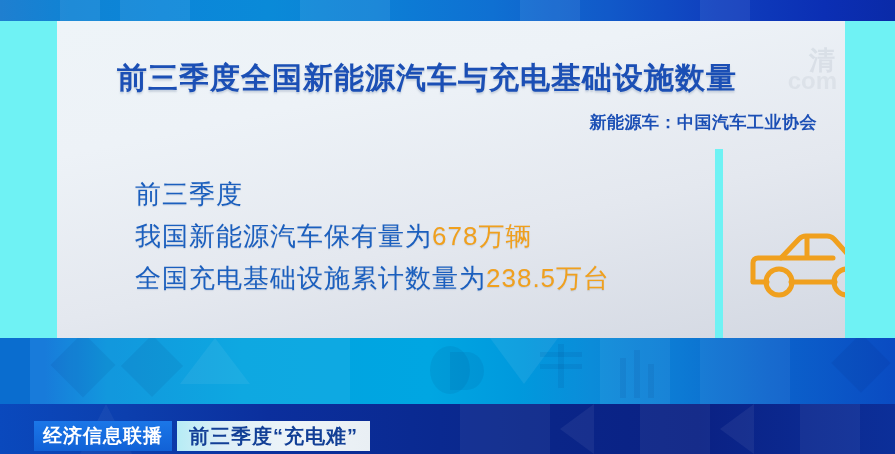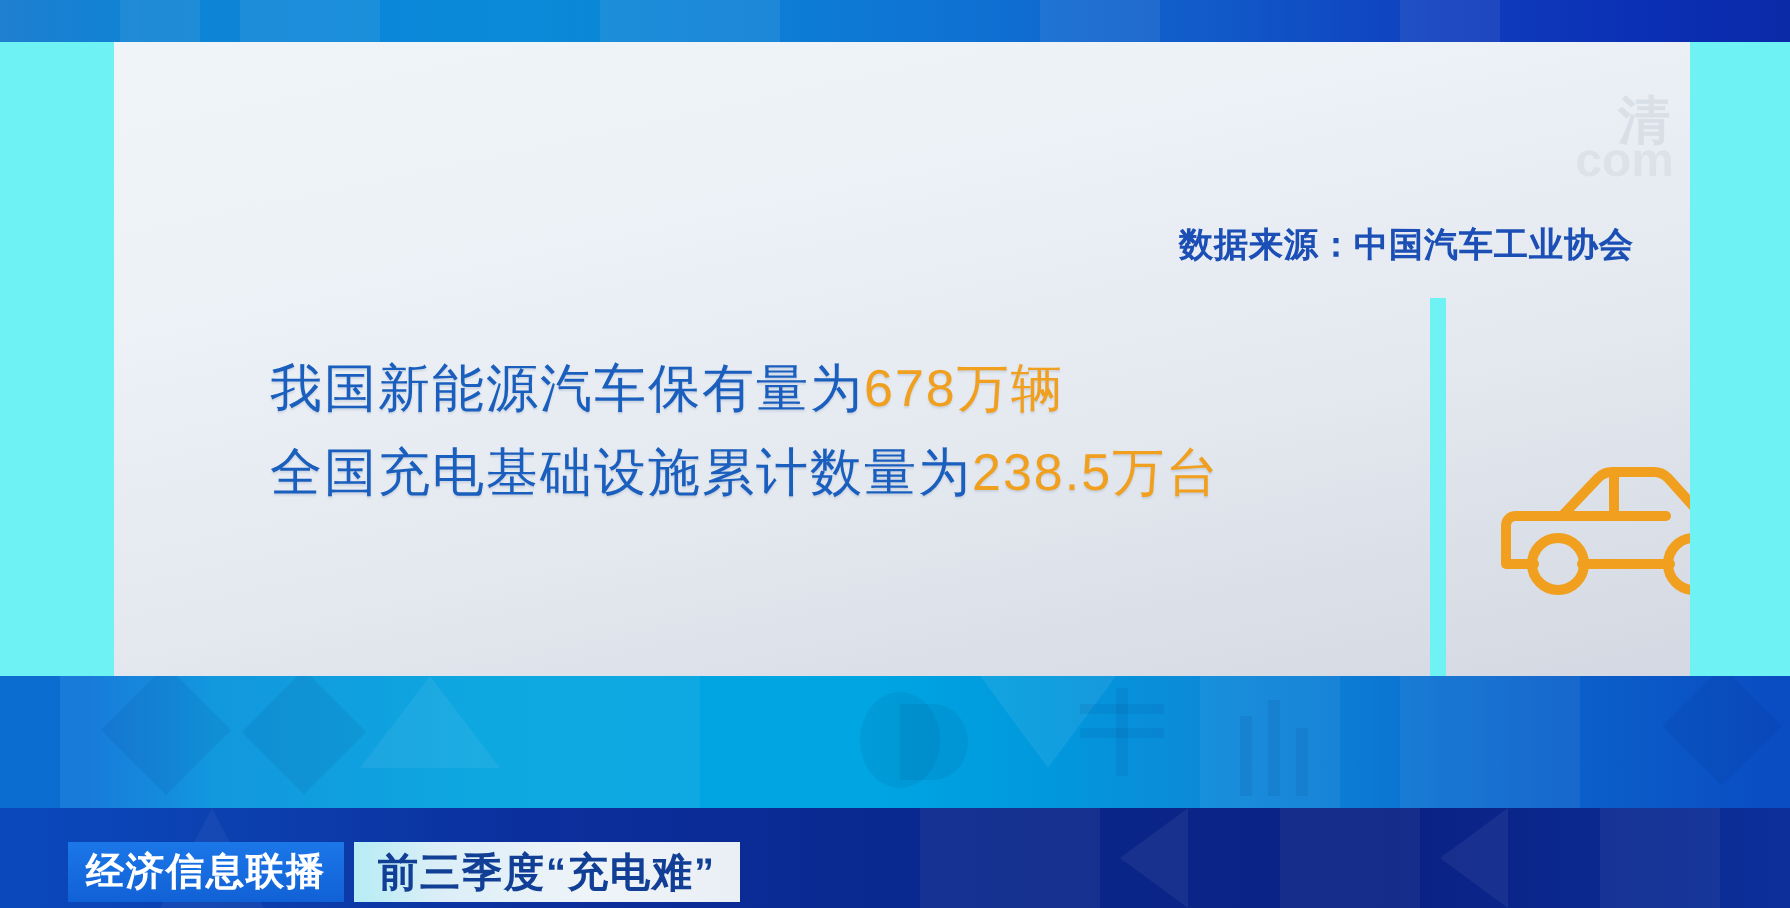--- a/index.html
+++ b/index.html
@@ -163,23 +163,25 @@
   <div class="cyan-col cyan-right"></div>
 
   <div class="panel">
 
 
     <div class="right-wm">
       <div class="w1">清</div>
       <div class="w2">com</div>
     </div>
 
-    <div class="subtitle">数据来源：中国汽车工业协会</div>
+    <div class="title">前三季度全国新能源汽车与充电基础设施数量</div>
+    <div class="subtitle">新能源车：中国汽车工业协会</div>
 
     <div class="body-lines">
+      <span class="ln">前三季度</span>
       <span class="ln"><span>我国新能源汽车保有量为</span><span class="hl">678万辆</span></span>
       <span class="ln"><span>全国充电基础设施累计数量为</span><span class="hl">238.5万台</span></span>
     </div>
 
     <div class="divider"></div>
 
     <div class="car-icon">
       <svg viewBox="0 0 140 72" width="140" height="72" fill="none" stroke="#f0a01e" stroke-width="5" stroke-linecap="round" stroke-linejoin="round">
         <path d="M6 52 L6 34 C6 31 8 29 11 29 L34 29 L52 10 C54 8 56 7 59 7 L80 7 C83 7 85 8 87 10 L104 29 L116 31 C127 33 134 38 134 45 C134 50 130 53 124 53 L112 53"></path>
         <path d="M88 53 L44 53"></path>

